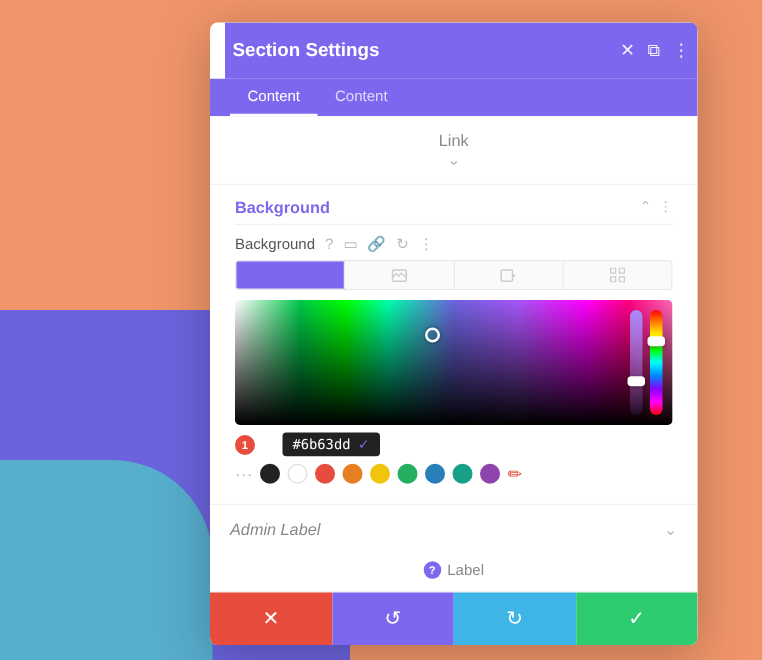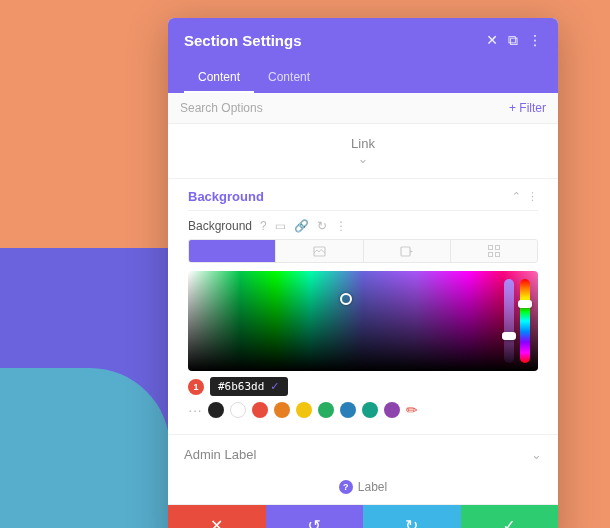--- a/index.html
+++ b/index.html
@@ -48,24 +48,25 @@
       left: 168px;
       width: 390px;
       background: #fff;
       border-radius: 6px;
       box-shadow: 0 8px 40px rgba(0,0,0,0.25);
       overflow: hidden;
     }
 
     .modal-header {
       background: #7b68ee;
-      padding: 14px 16px;
+      padding: 14px 6px;
       display: flex;
       align-items: center;
       justify-content: space-between;
+      margin-left: 12px;
     }
     .modal-title {
       color: #fff;
       font-size: 15px;
       font-weight: 600;
     }
     .modal-header-icons {
       display: flex;
       gap: 10px;
     }
@@ -275,20 +276,21 @@
       justify-content: center;
       font-weight: 700;
     }
     .hex-input-wrap {
       background: #222;
       border-radius: 3px;
       padding: 3px 8px;
       display: flex;
       align-items: center;
       gap: 6px;
+      margin-left: 16px;
     }
     .hex-value {
       color: #fff;
       font-size: 11px;
       font-family: monospace;
     }
     .hex-check {
       color: #7b68ee;
       font-size: 11px;
     }
@@ -335,20 +337,21 @@
       padding: 12px 16px;
       border-top: 1px solid #f0f0f0;
       display: flex;
       align-items: center;
       justify-content: space-between;
       cursor: pointer;
     }
     .admin-label-text {
       color: #888;
       font-size: 13px;
+      font-style: italic;
     }
 
     .help-row {
       display: flex;
       align-items: center;
       justify-content: center;
       gap: 5px;
       padding: 6px 0 10px;
     }
     .help-icon {
@@ -405,24 +408,20 @@
       <span>⧉</span>
       <span>⋮</span>
     </div>
   </div>
 
   <div class="modal-tabs">
     <div class="tab active">Content</div>
     <div class="tab">Content</div>
   </div>
 
-  <div class="modal-search">
-    <span class="search-placeholder">Search Options</span>
-    <span class="filter-btn">+ Filter</span>
-  </div>
 
   <div class="modal-body">
 
     <div class="section-row">
       <span class="section-row-label">Link</span>
       <span class="chevron">⌄</span>
     </div>
 
     <div class="background-section">
       <div class="background-header">

